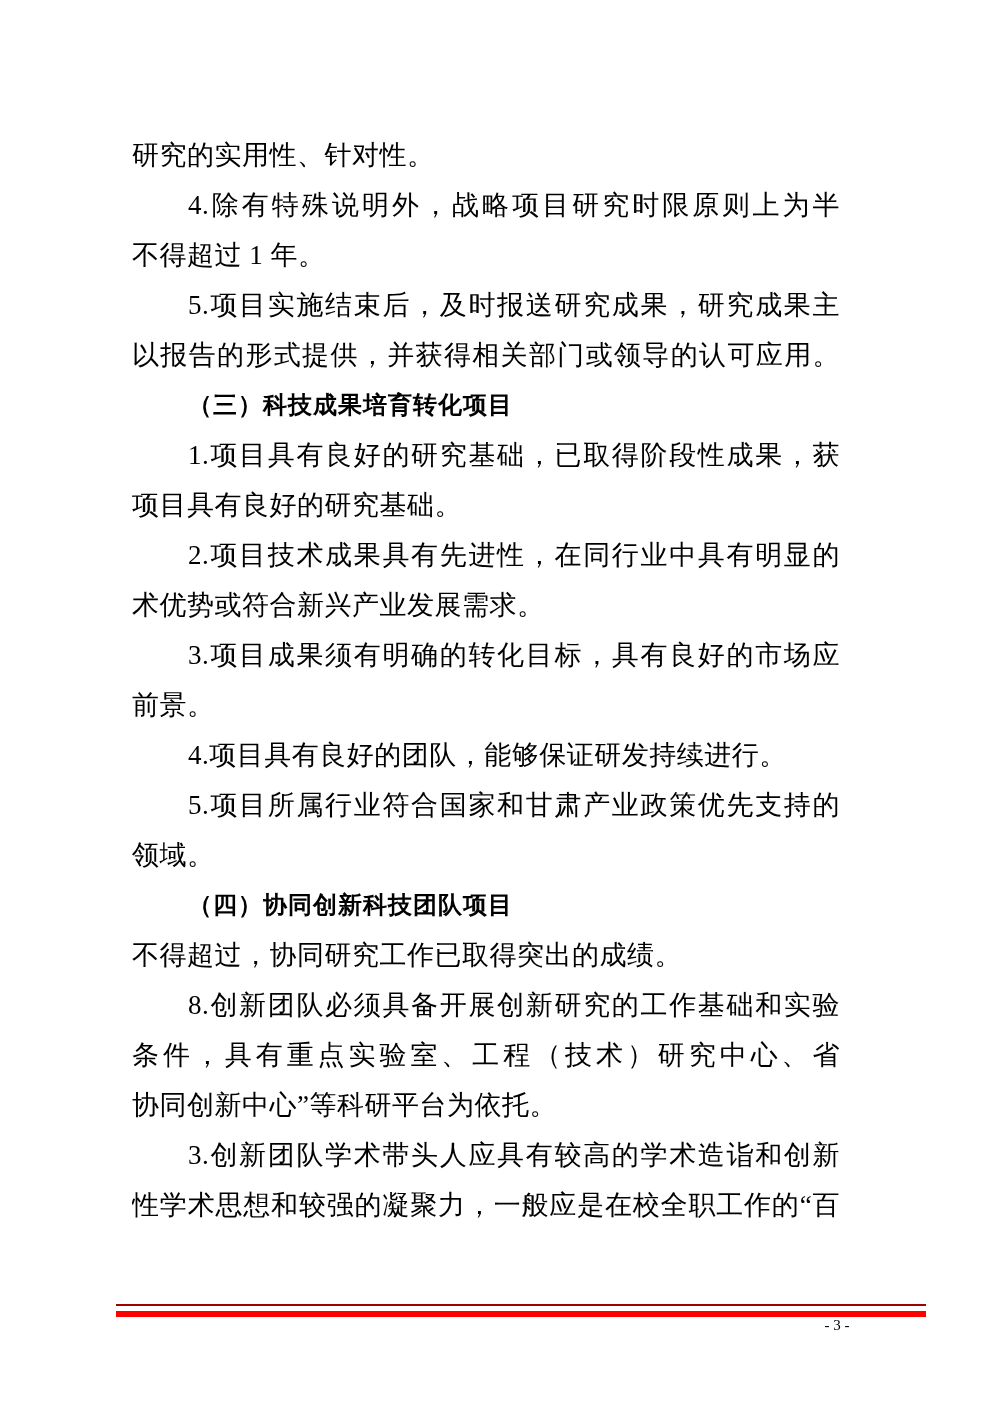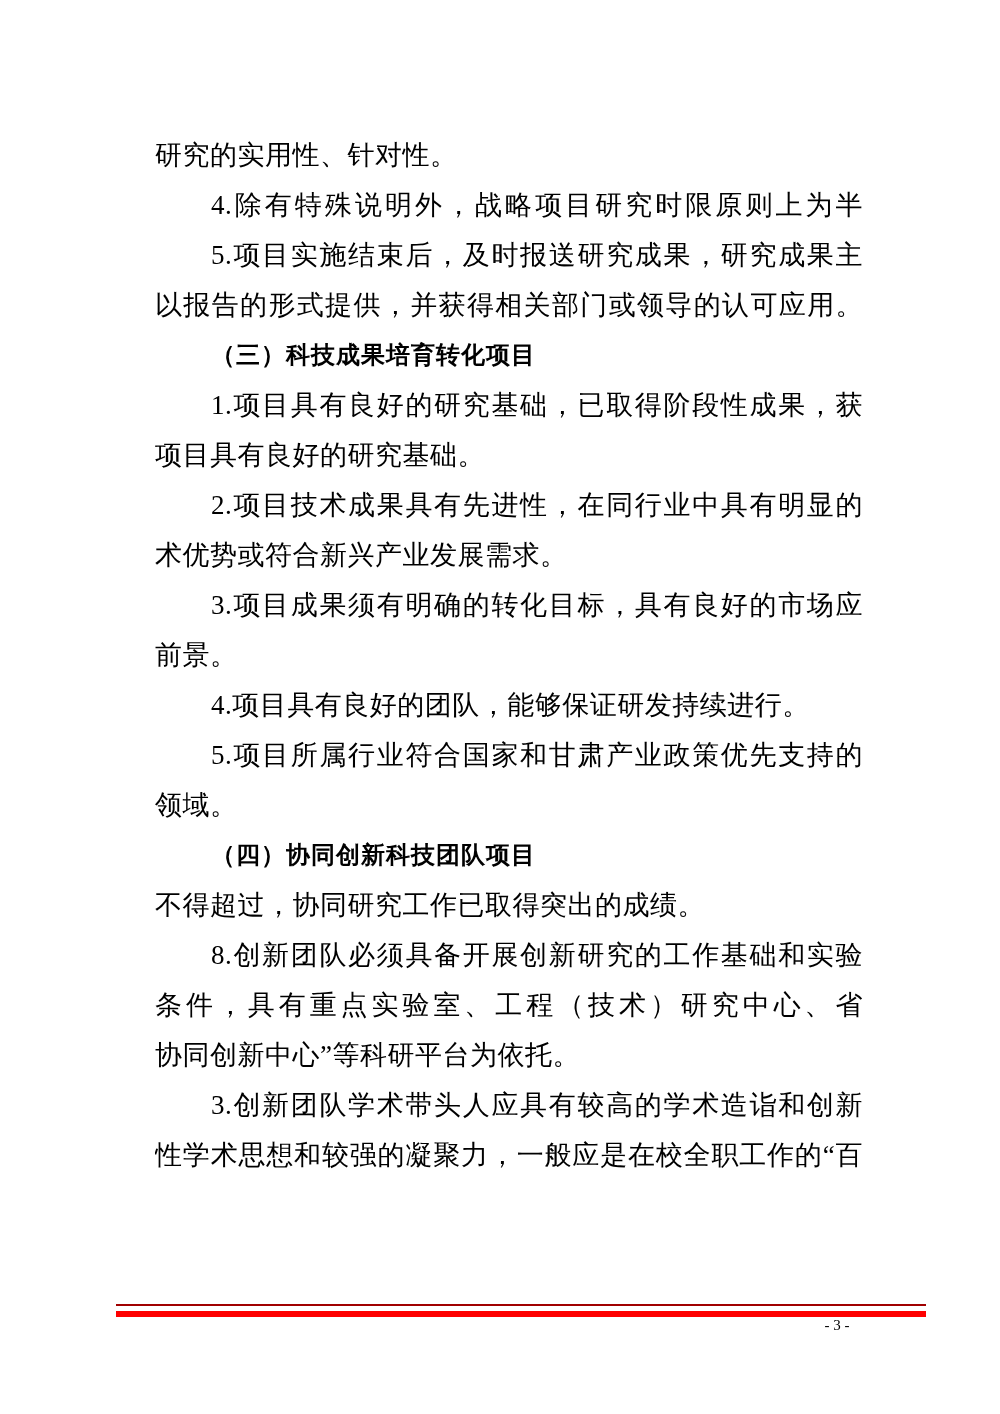--- a/index.html
+++ b/index.html
@@ -11,21 +11,21 @@
     position: relative;
     width: 1000px;
     height: 1414px;
     background: #ffffff;
     overflow: hidden;
     color: #000000;
     font-family: "Liberation Serif", "DejaVu Serif", serif;
   }
   .content {
     position: absolute;
-    left: 155px;
+    left: 132px;
     top: 130px;
     width: 708px;
   }
   .line {
     height: 50px;
     line-height: 50px;
     font-size: 27px;
     white-space: nowrap;
     letter-spacing: 0.5px;
   }
@@ -70,20 +70,21 @@
     color: #000000;
   }
 </style>
 </head>
 <body>
 
 <div class="page" style="background: rgb(255, 255, 255);">
   <div class="content" id="lines-container">
       <div class="line">研究的实用性、针对性。</div>
       <div class="line indent justify">4.除有特殊说明外，战略项目研究时限原则上为半年，</div>
+      <div class="line">不得超过 1 年。</div>
       <div class="line indent justify">5.项目实施结束后，及时报送研究成果，研究成果主要</div>
       <div class="line justify">以报告的形式提供，并获得相关部门或领导的认可应用。</div>
       <div class="line indent heading">（三）科技成果培育转化项目</div>
       <div class="line indent justify">1.项目具有良好的研究基础，已取得阶段性成果，获得</div>
       <div class="line">项目具有良好的研究基础。</div>
       <div class="line indent justify">2.项目技术成果具有先进性，在同行业中具有明显的技</div>
       <div class="line">术优势或符合新兴产业发展需求。</div>
       <div class="line indent justify">3.项目成果须有明确的转化目标，具有良好的市场应用</div>
       <div class="line">前景。</div>
       <div class="line indent">4.项目具有良好的团队，能够保证研发持续进行。</div>

